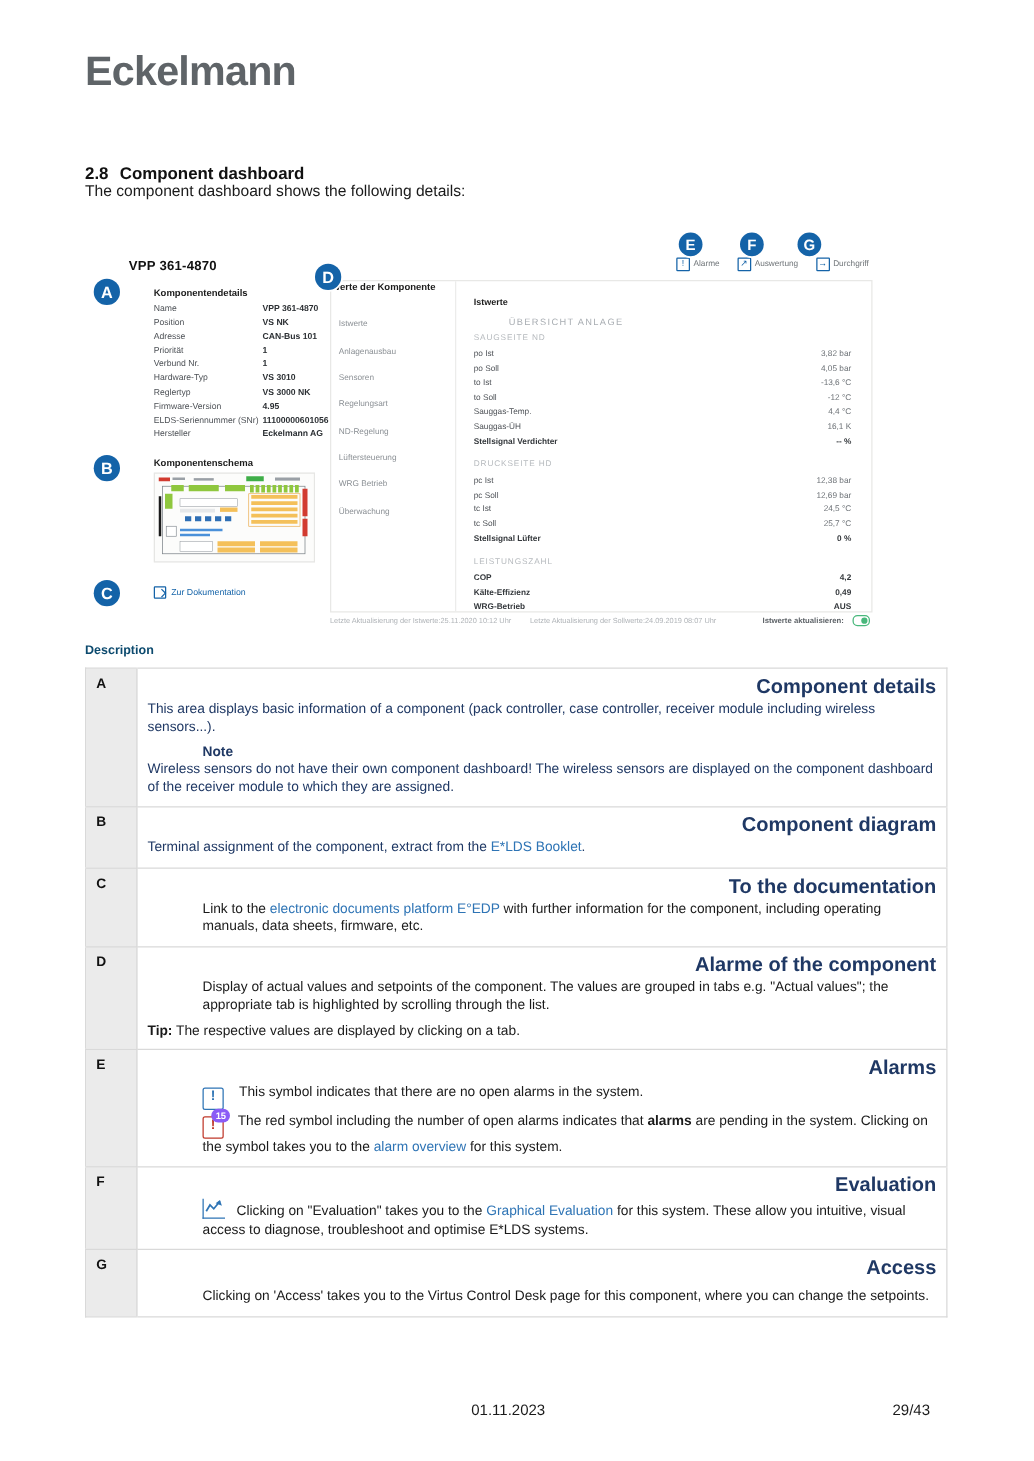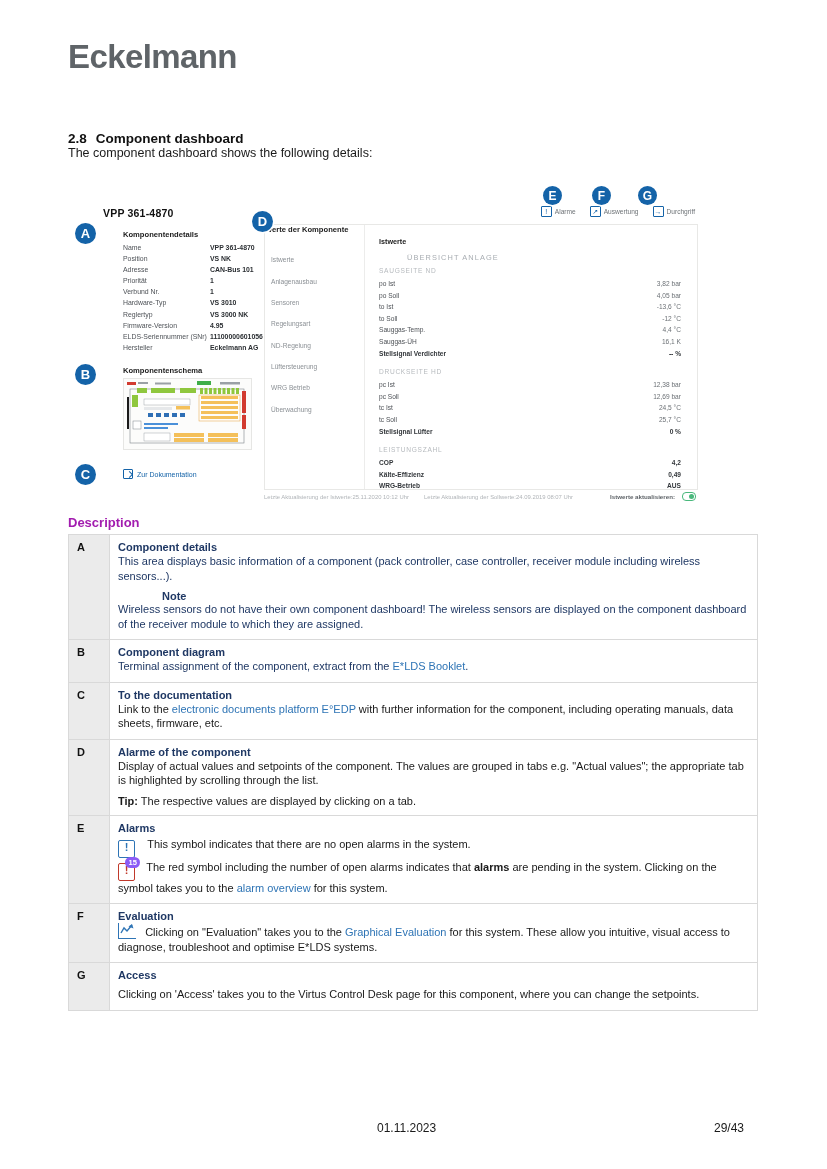--- a/index.html
+++ b/index.html
@@ -121,37 +121,37 @@
   .marker{
     position:absolute;width:21px;height:21px;border-radius:50%;
     background:#1463a8;color:#fff;font-size:13px;font-weight:bold;
     display:flex;align-items:center;justify-content:center;
     box-shadow:0 0 0 1.5px #fff;
   }
   .marker.sm{width:19px;height:19px;font-size:12px;}
 
   
   .desc-head{
-    position:absolute;left:68px;top:515px;font-size:13px;font-weight:bold;color:#a21caf;
+    position:absolute;left:68px;top:515px;font-size:10px;font-weight:bold;color:#0c4a6e;
   }
   .desc-table{
     position:absolute;left:68px;top:534px;width:690px;
     border:1px solid #d9d9d9;border-collapse:collapse;background:#fff;
   }
   .desc-table td{
     border-bottom:1px solid #d9d9d9;vertical-align:top;padding:6px 8px 8px;
   }
   .desc-table tr:last-child td{border-bottom:none;}
   .c-key{
     width:24px;background:#ebebeb;border-right:1px solid #d9d9d9;
     font-size:11px;font-weight:bold;color:#111;text-align:left;padding-left:7px;
   }
-  .d-title{font-size:11px;font-weight:bold;color:#1f3864;margin-bottom:1px;}
+  .d-title{font-size:16px;font-weight:bold;color:#1f3864;margin-bottom:1px;text-align:right;}
   .d-text{font-size:11px;color:#1f3864;line-height:14.5px;}
-  .d-text.dark{color:#1a1a1a;}
+  .d-text.dark{color:#1a1a1a;margin-left:44px;}
   .note-t{font-size:11px;font-weight:bold;color:#1f3864;margin-top:7px;padding-left:44px;}
   .lnk{color:#2e74b5;}
   .tip{margin-top:7px;font-size:11px;color:#1a1a1a;}
   .tip b{font-weight:bold;}
 
   
   .ico-alarm-blue{
     display:inline-block;width:15px;height:16px;border:1.5px solid #2e74b5;border-radius:2px;
     color:#2e74b5;font-size:11px;font-weight:bold;line-height:13px;text-align:center;
     vertical-align:-3px;

